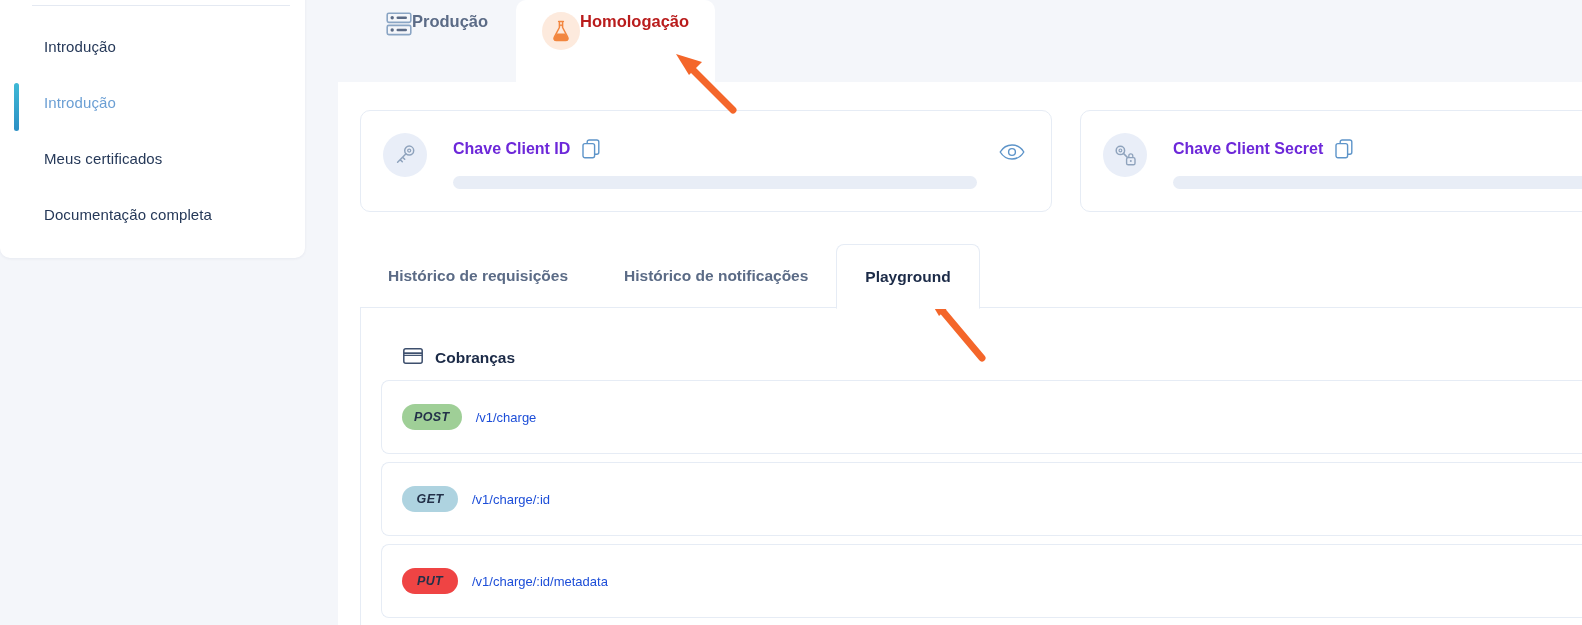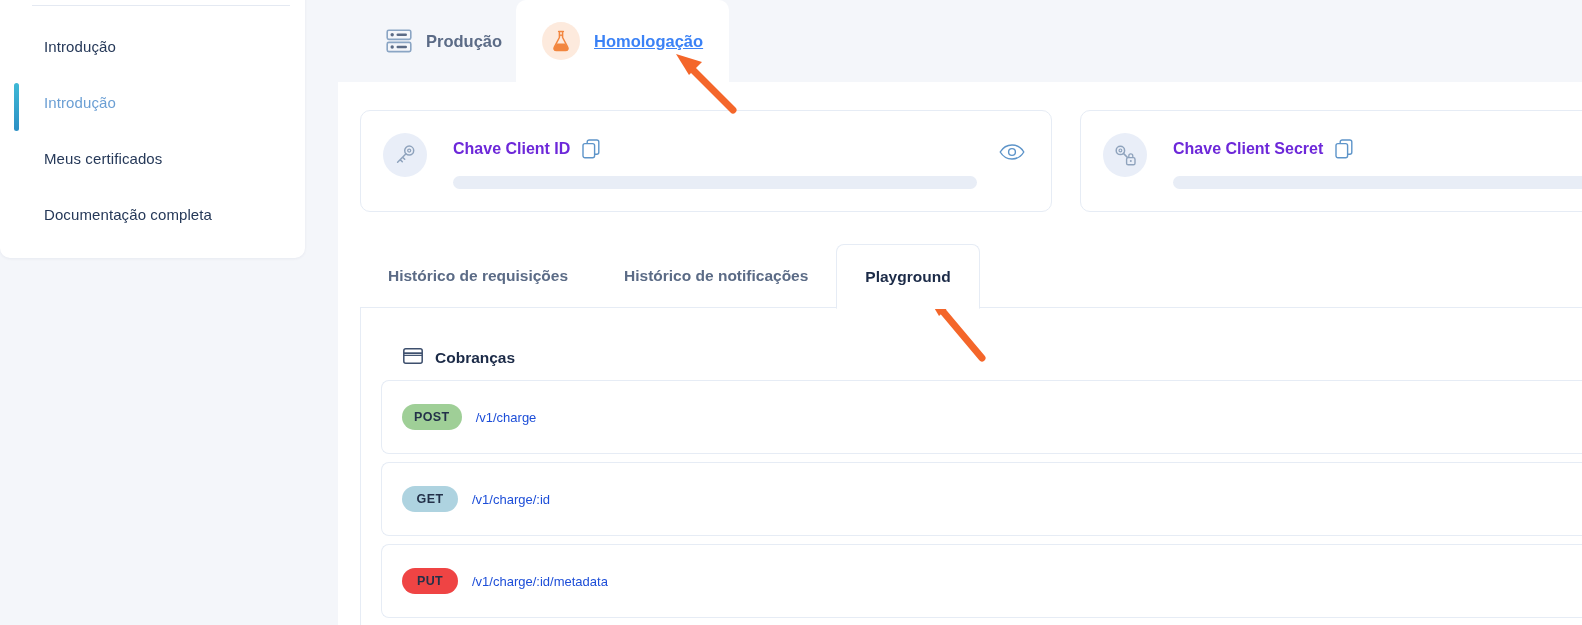--- a/index.html
+++ b/index.html
@@ -48,33 +48,31 @@
     background: #ffffff;
   }
   .env-tabstrip {
     position: absolute; left: 0; top: 0;
     width: 1244px; height: 82px;
     background: #f4f6fa;
   }
   .env-tab {
     position: absolute; top: 0;
     height: 82px;
-    display: flex; align-items: center;
-    gap: 14px;
-    padding: 0 26px;
+    display: flex; 
+    padding: 12px 26px;
     cursor: pointer;
     font-size: 16.5px;
     font-weight: bold;
     color: #5b6b86;
   }
   .env-tab.active {
     background: #ffffff;
     border-radius: 10px 10px 0 0;
-    color: #3b82f6;
-    text-decoration: underline;
+    color: #b91c1c;
   }
   .env-tab#tab-producao { left: 22px; }
   .env-tab#tab-homologacao { left: 178px; }
   .icon-server { width: 26px; height: 24px; display:block; }
   .flask-circle {
     width: 38px; height: 38px; border-radius: 50%;
     background: #fdeadd;
     display: flex; align-items: center; justify-content: center;
     flex: none;
   }
@@ -172,20 +170,21 @@
   }
   .method-badge {
     min-width: 56px; height: 26px;
     border-radius: 13px;
     display: flex; align-items: center; justify-content: center;
     font-size: 12.5px; font-weight: bold;
     color: #233149;
     letter-spacing: 0.4px;
     padding: 0 12px;
     flex: none;
+    font-style: italic;
   }
   .endpoint-path { font-size: 13px; color: #1d4ed8; }
 
   
   .arrow-layer {
     position: absolute; left: 0; top: 0;
     width: 1582px; height: 625px;
     pointer-events: none;
   }
 </style>

